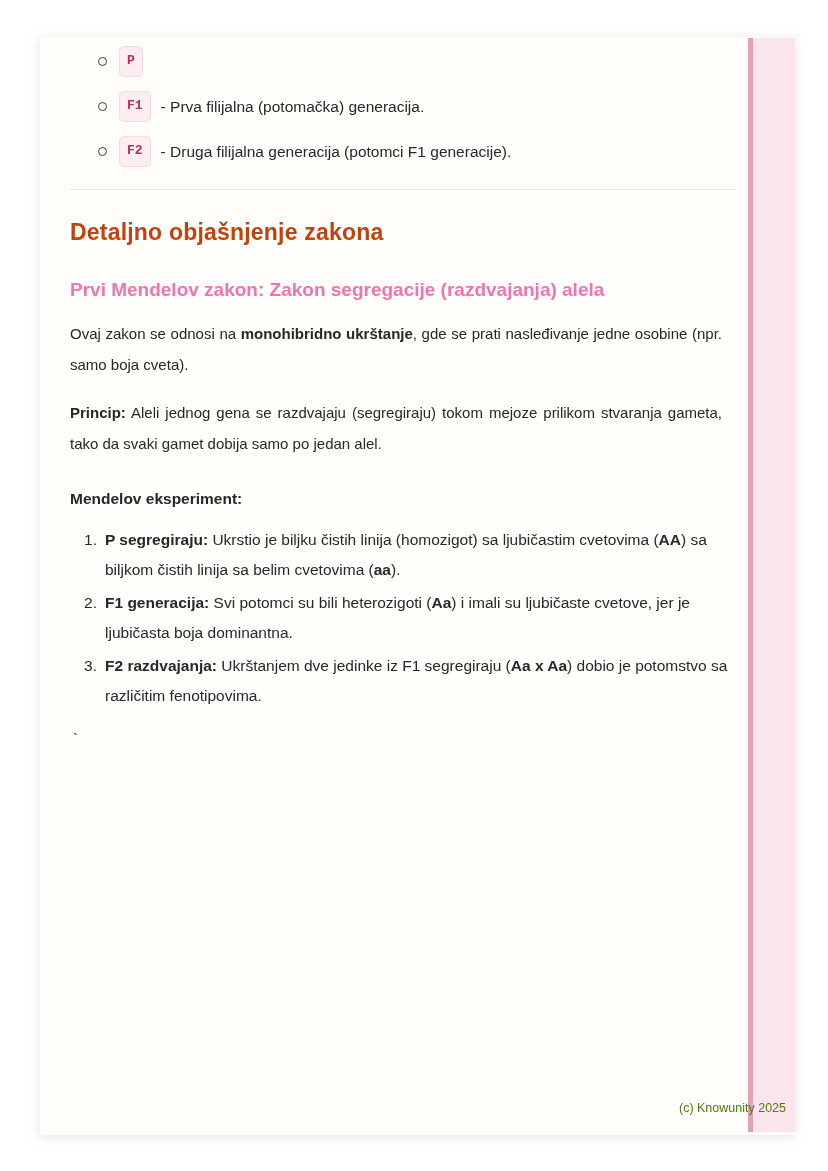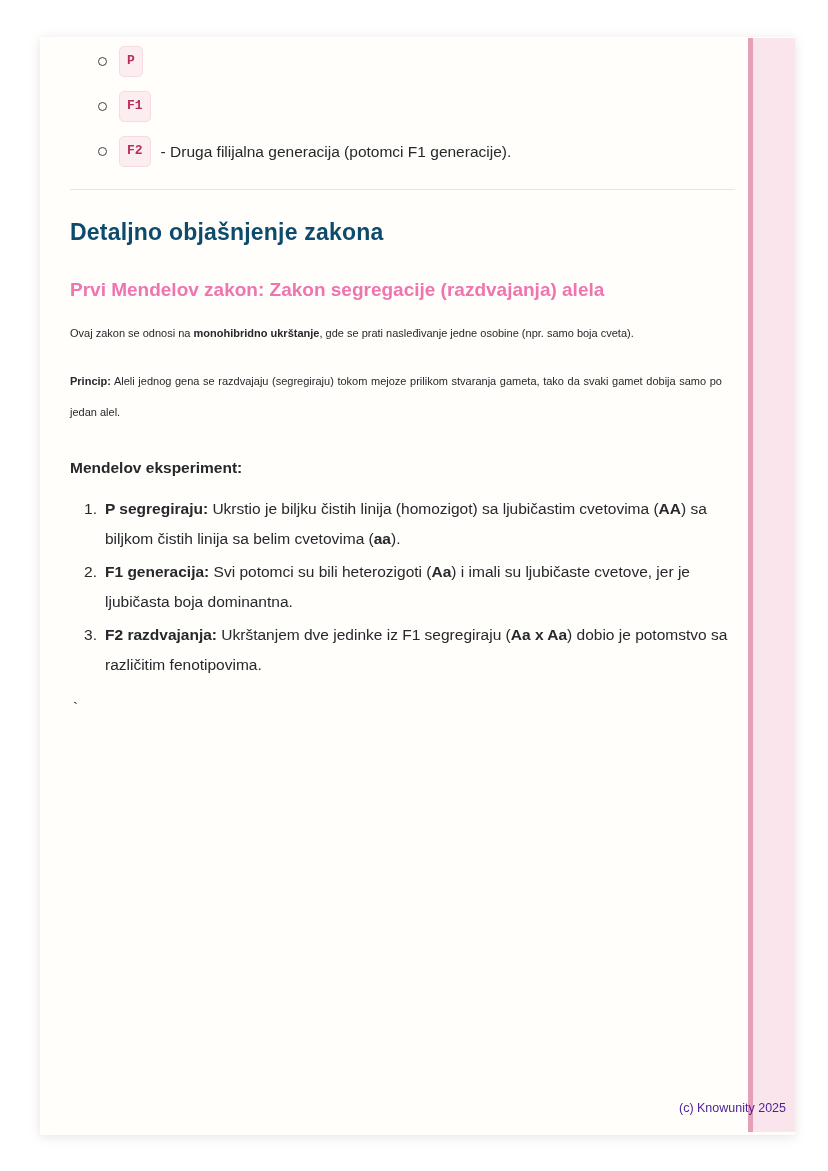--- a/index.html
+++ b/index.html
@@ -76,32 +76,32 @@
   }
   hr.divider {
     border: none;
     border-top: 1px solid #e7e6e3;
     margin: 22px 0 0 0;
   }
   h2.section-heading {
     margin: 29px 0 0 0;
     font-size: 23px;
     font-weight: 700;
-    color: #0c4a6e;
+    color: #c2410c;
     letter-spacing: 0.2px;
   }
   h3.subsection-heading {
     margin: 33px 0 4px 0;
     font-size: 19px;
     font-weight: 700;
     color: #ef74af;
   }
   p.body-par {
     margin: 17px 13px 0 0;
-    font-size: 11px;
+    font-size: 15px;
     line-height: 31px;
     text-align: justify;
   }
   p.body-par-left {
     margin: 24px 0 10px 0;
     font-size: 15.5px;
     line-height: 31px;
   }
   .num-list { margin-top: 11px; }
   .num-item {
@@ -120,21 +120,21 @@
   .stray {
     margin: 16px 0 0 3px;
     font-size: 15.5px;
     line-height: 24px;
   }
   .footer-credit {
     position: absolute;
     right: 9px;
     bottom: 20px;
     font-size: 12.5px;
-    color: #4c1d95;
+    color: #4d7c0f;
     z-index: 3;
   }
   b { font-weight: 700; }
 </style>
 </head>
 <body>
 
 <div class="page-card">
 
   <div class="accent-stripe">
@@ -144,20 +144,21 @@
   <div class="content">
 
     <ul class="legend">
       <li>
         <span class="circle-bullet"></span>
         <span class="code-badge">P</span>
       </li>
       <li>
         <span class="circle-bullet"></span>
         <span class="code-badge">F1</span>
+        <span>- Prva filijalna (potomačka) generacija.</span>
       </li>
       <li>
         <span class="circle-bullet"></span>
         <span class="code-badge">F2</span>
         <span>- Druga filijalna generacija (potomci F1 generacije).</span>
       </li>
     </ul>
 
     <hr class="divider">
 

